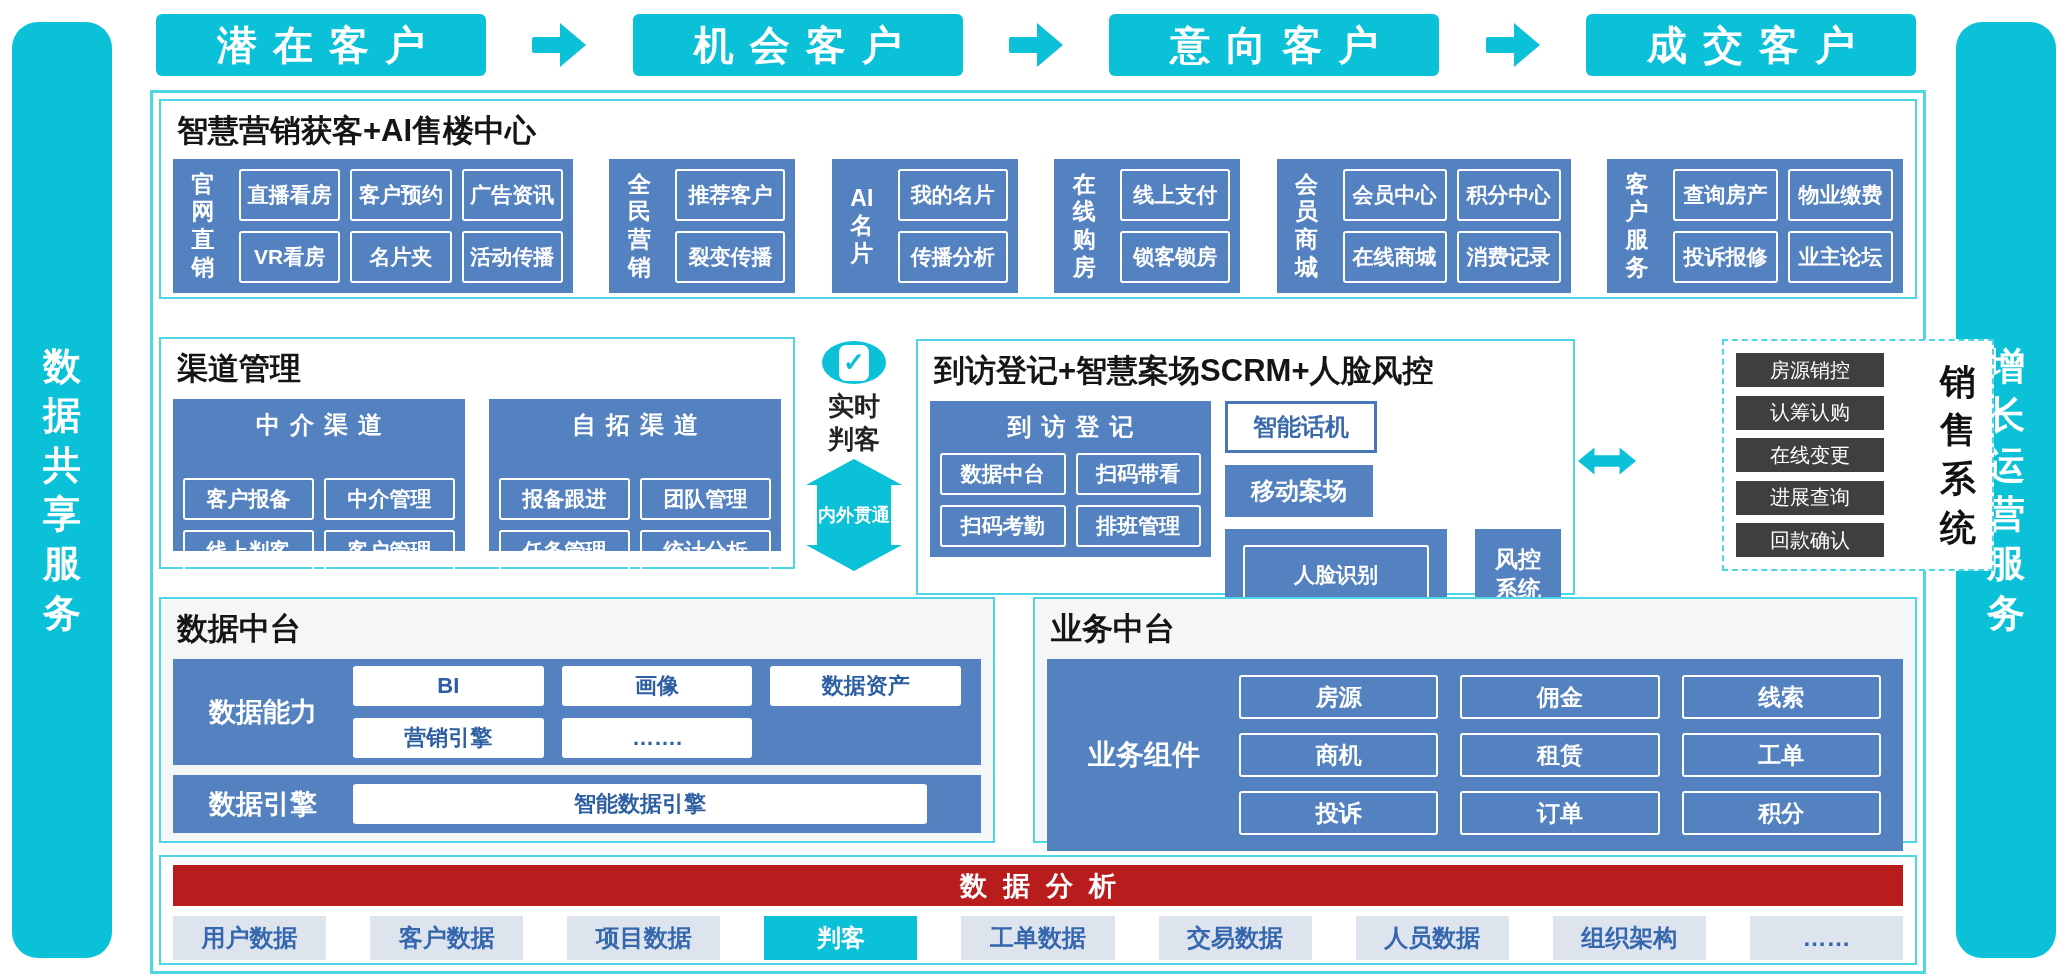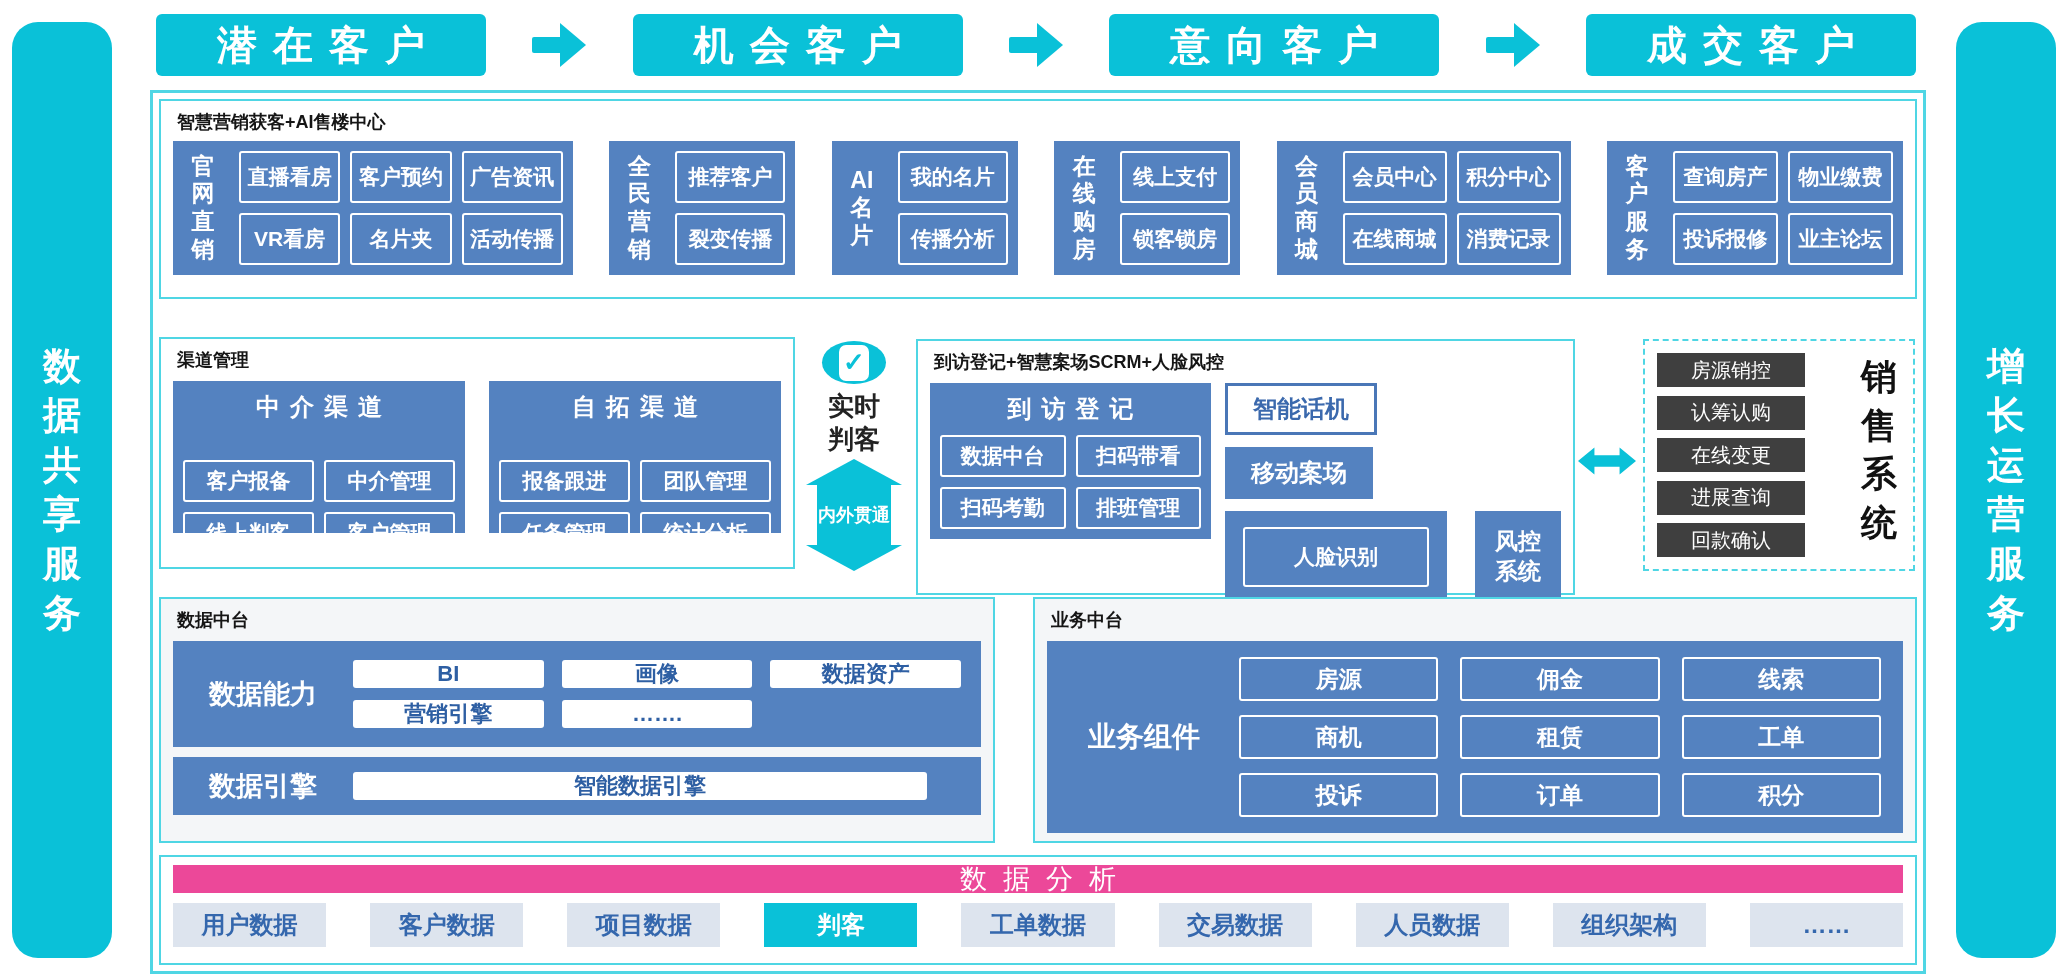--- a/index.html
+++ b/index.html
@@ -42,21 +42,21 @@
     content: ""; position: absolute; left: 30px; top: 0;
     border-left: 26px solid #0ac1d8; border-top: 22px solid transparent; border-bottom: 22px solid transparent;
   }
 
   
   .main {
     position: absolute; left: 150px; top: 90px; width: 1776px; height: 884px;
     border: 3px solid #4fd6e4; background: #fff;
   }
   .box { position: absolute; border: 2px solid #4fd6e4; background: #fff; }
-  .sec-title { font-size: 18px; font-weight: bold; color: #151515; padding: 9px 16px 5px; }
+  .sec-title { font-size: 31px; font-weight: bold; color: #151515; padding: 9px 16px 5px; }
 
   .blue { background: #5482c0; display: flex; padding: 10px; }
   .vlabel {
     color: #fff; font-weight: bold; font-size: 23px; line-height: 1.2;
     display: flex; align-items: center; justify-content: center;
     text-align: center; width: 40px; flex: none;
   }
   .grid { display: grid; gap: 10px; flex: 1; margin-left: 16px; }
   .cols1 { grid-template-columns: 1fr; }
   .cols2 { grid-template-columns: repeat(2, 1fr); }
@@ -139,56 +139,56 @@
     width: 86px; height: 92px; background: #5482c0; color: #fff;
     font-size: 23px; font-weight: bold; line-height: 1.3;
     display: flex; align-items: center; justify-content: center; text-align: center; margin-left: 20px;
   }
 
   
   .lr-arrow { position: absolute; left: 1425px; top: 350px; width: 58px; height: 36px; fill: #0ac1d8; }
 
   
   .sales {
-    left: 1490px; top: 246px; width: 272px; height: 232px;
-    border-style: dashed; display: flex; justify-content: space-between;
+    left: 1569px; top: 246px; width: 272px; height: 232px;
+    border-style: dashed; display: flex; align-items: center; justify-content: space-between;
     padding: 12px 16px 12px 12px;
   }
   .sale-col { height: 100%; width: 148px; display: flex; flex-direction: column; justify-content: space-between; }
   .sale-item {
     height: 34px; background: #3f3f3f; color: #fff; font-size: 20px;
     display: flex; align-items: center; justify-content: center;
   }
   .sale-title { font-size: 36px; font-weight: bold; color: #111; line-height: 1.35; text-align: center; }
 
   
   .dplat { left: 6px; top: 504px; width: 836px; height: 246px; background: #f4f6f8; }
   .ability { margin: 4px 12px 0; height: 106px; align-items: center; padding: 0 10px; }
   .blabel { width: 160px; color: #fff; font-weight: bold; font-size: 27px; text-align: center; flex: none; }
   .ability-grid { flex: 1; display: grid; grid-template-columns: repeat(3, 1fr); gap: 12px 18px; margin: 0 10px; }
   .wchip {
     background: #fff; color: #2e5fa3; font-size: 22px; font-weight: bold;
-    height: 28px; border-radius: 3px;
+    height: 40px; border-radius: 3px;
     display: flex; align-items: center; justify-content: center;
   }
   .engine { margin: 10px 12px 0; height: 58px; align-items: center; padding: 0 10px; }
   .engine-chip { flex: 1; margin: 0 44px 0 10px; }
 
   
   .bplat { left: 880px; top: 504px; width: 884px; height: 246px; background: #f4f6f8; }
   .biz-block { margin: 4px 12px 0; height: 192px; align-items: center; padding: 0 12px; }
   .biz-label { width: 170px; color: #fff; font-weight: bold; font-size: 28px; text-align: center; flex: none; }
   .biz-grid { flex: 1; display: grid; grid-template-columns: repeat(3, 1fr); gap: 14px 22px; margin: 0 10px; }
   .biz-grid .chip { min-height: 44px; font-size: 23px; }
 
   
   .analysis { left: 6px; top: 762px; width: 1758px; height: 110px; }
   .ana-bar {
-    margin: 8px 12px 0; height: 28px; background: #ec4899; color: #fff;
-    font-size: 27px; font-weight: normal; letter-spacing: 16px; text-indent: 16px;
+    margin: 8px 12px 0; height: 41px; background: #b91c1c; color: #fff;
+    font-size: 27px; font-weight: bold; letter-spacing: 16px; text-indent: 16px;
     display: flex; align-items: center; justify-content: center;
   }
   .ana-row { margin: 10px 12px 0; display: flex; gap: 44px; }
   .ana-chip {
     flex: 1; height: 44px; background: #dde4ee; color: #3467ad;
     font-size: 24px; font-weight: bold;
     display: flex; align-items: center; justify-content: center;
   }
   .ana-chip.active { background: #0ac1d8; color: #fff; }
 </style>

